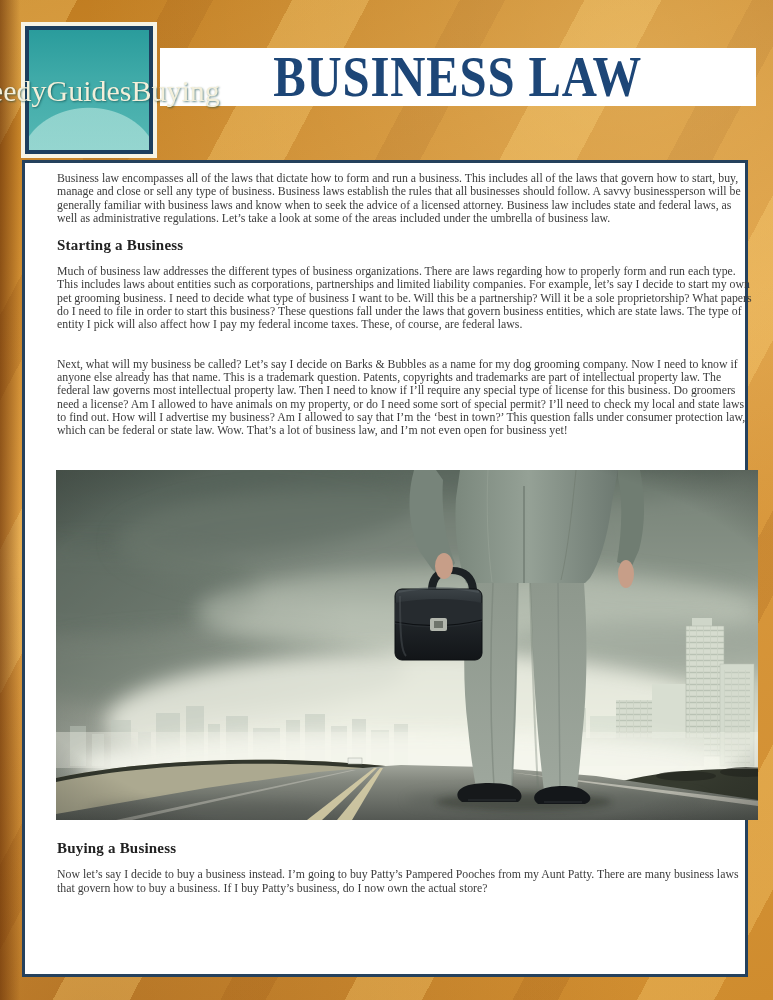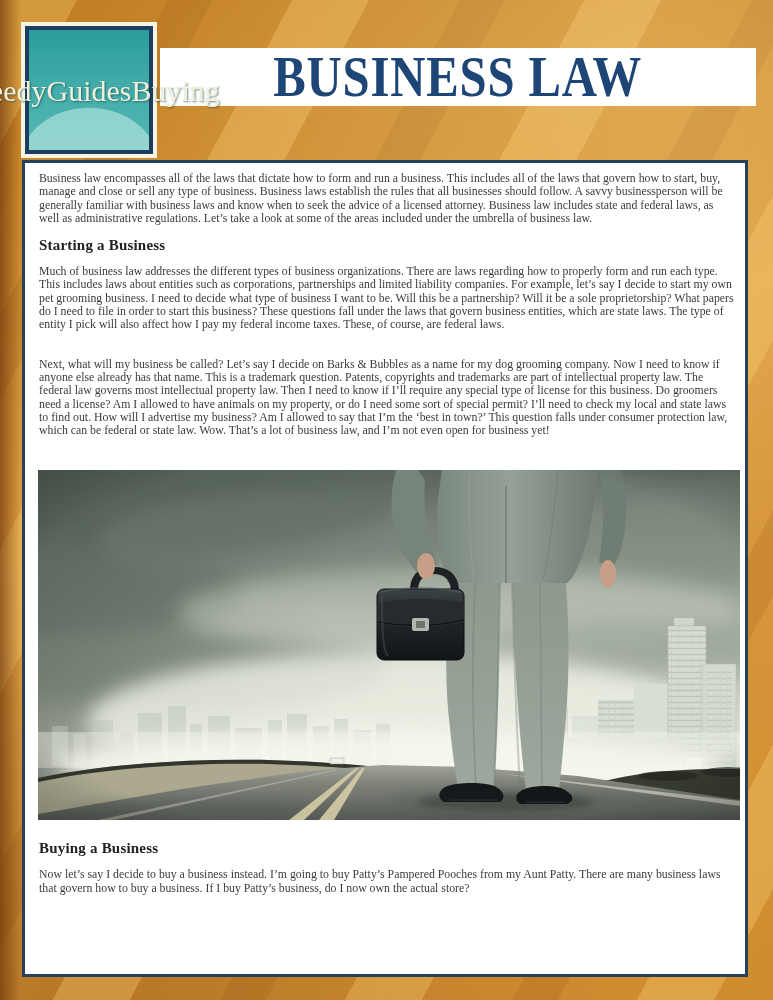--- a/index.html
+++ b/index.html
@@ -35,21 +35,21 @@
     position:relative;height:100%;display:flex;flex-direction:row;
     align-items:center;justify-content:center;gap:0;
   }
   .logo-inner span{
     display:block;font-family:"Liberation Serif",serif;font-size:30px;line-height:37px;
     color:#f3efda;text-shadow:1px 1px 2px rgba(8,66,66,.6);
   }
   .panel{
     position:absolute;left:22px;top:160px;width:726px;height:817px;
     box-sizing:border-box;background:#ffffff;border:3px solid #25415d;
-    padding:9px 12px 0 14px;
+    padding:9px 12px 0 32px;
   }
   .panel p{
     margin:0;font-family:"Liberation Serif",serif;font-size:11.8px;line-height:13.3px;
     color:#3b3b3b;width:696px;
   }
   .panel h2{
     margin:0;font-family:Liberation Serif, serif;font-weight:bold;
     font-size:15px;line-height:15px;color:#222222;letter-spacing:.2px;
   }
   .h-first{margin-top:13px !important;}

